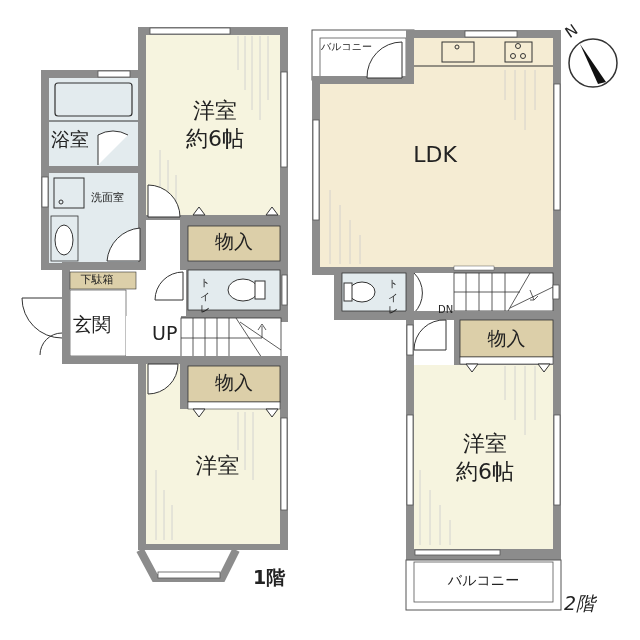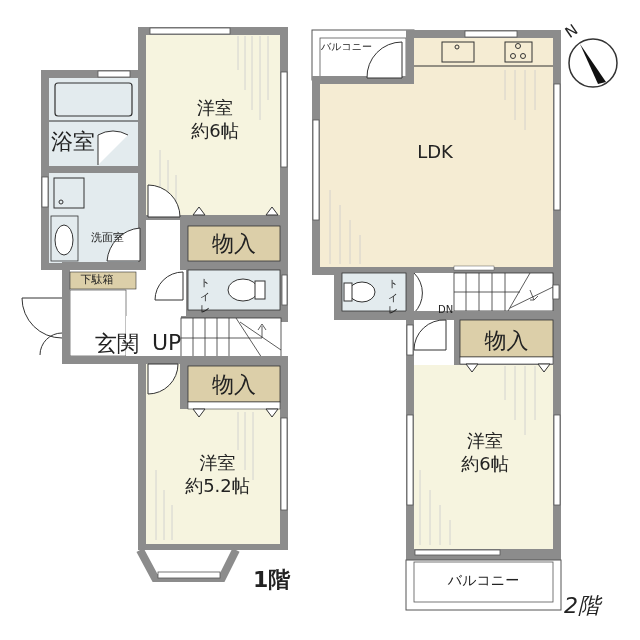--- a/index.html
+++ b/index.html
@@ -1,20 +1,20 @@
 <!DOCTYPE html>
 <html><head>
 <meta charset="utf-8">
 <style>
   html,body{margin:0;padding:0;background:#fff;}
   body{width:640px;height:640px;position:relative;overflow:hidden;font-family:"DejaVu Sans","Liberation Sans",sans-serif;color:#222;}
   .plan{position:absolute;left:0;top:0;width:640px;height:640px;}
   .lbl{position:absolute;text-align:center;line-height:1.25;color:#222;white-space:nowrap;}
-  .big{font-size:18px;text-align:center;}
-  .mid{font-size:22px;}
+  .big{font-size:22px;text-align:center;}
+  .mid{font-size:19px;}
   .sm{font-size:12px;}
   .xs{font-size:11px;}
   .tate{writing-mode:vertical-rl;font-size:10px;letter-spacing:2px;}
 </style>
 </head>
 <body>
 
 <svg class="plan" width="640" height="640" viewBox="0 0 640 640" xmlns="http://www.w3.org/2000/svg">
 
   <g>
@@ -210,30 +210,29 @@
     <circle cx="593" cy="63" r="24" fill="#fff" stroke="#333" stroke-width="1.5"></circle>
     <path d="M580,44 L606,82 L598,84 Z" fill="#111"></path>
   </g>
 </svg>
 
 <div class="lbl big" style="left:175px;top:97px;width:80px;">
   <div>洋室</div>
   <div>約6帖</div>
 </div>
 <div class="lbl mid" style="left:51px;top:128px;">浴室</div>
-<div class="lbl xs" style="left:91px;top:191px;margin-top:40px;">洗面室</div>
+<div class="lbl xs" style="left:91px;top:191px;">洗面室</div>
 <div class="lbl mid" style="left:188px;top:230px;width:92px;">物入</div>
 <div class="lbl xs" style="left:70px;top:273px;width:54px;">下駄箱</div>
 <div class="lbl tate" style="left:198px;top:271px;">トイレ</div>
-<div class="lbl mid" style="left:73px;top:330px;margin-left:22px;">玄関</div>
-<div class="lbl mid" style="left:152px;top:329px;">UP</div>
+<div class="lbl mid" style="left:73px;top:313px;">玄関</div>
+<div class="lbl mid" style="left:152px;top:322px;">UP</div>
 <div class="lbl mid" style="left:188px;top:371px;width:92px;">物入</div>
 <div class="lbl big" style="left:170px;top:452px;width:95px;">
   <div>洋室</div>
-  <div>約5.2帖</div>
 </div>
 <div class="lbl mid" style="left:253px;top:566px;font-weight:bold;">1階</div>
 
 <div class="lbl xs" style="left:321px;top:41px;font-size:10px;">バルコニー</div>
 <div class="lbl big" style="left:380px;top:141px;width:110px;">
   <div>LDK</div>
 </div>
 <div class="lbl tate" style="left:386px;top:272px;">トイレ</div>
 <div class="lbl xs" style="left:438px;top:304px;font-size:10px;">DN</div>
 <div class="lbl mid" style="left:460px;top:327px;width:93px;">物入</div>

